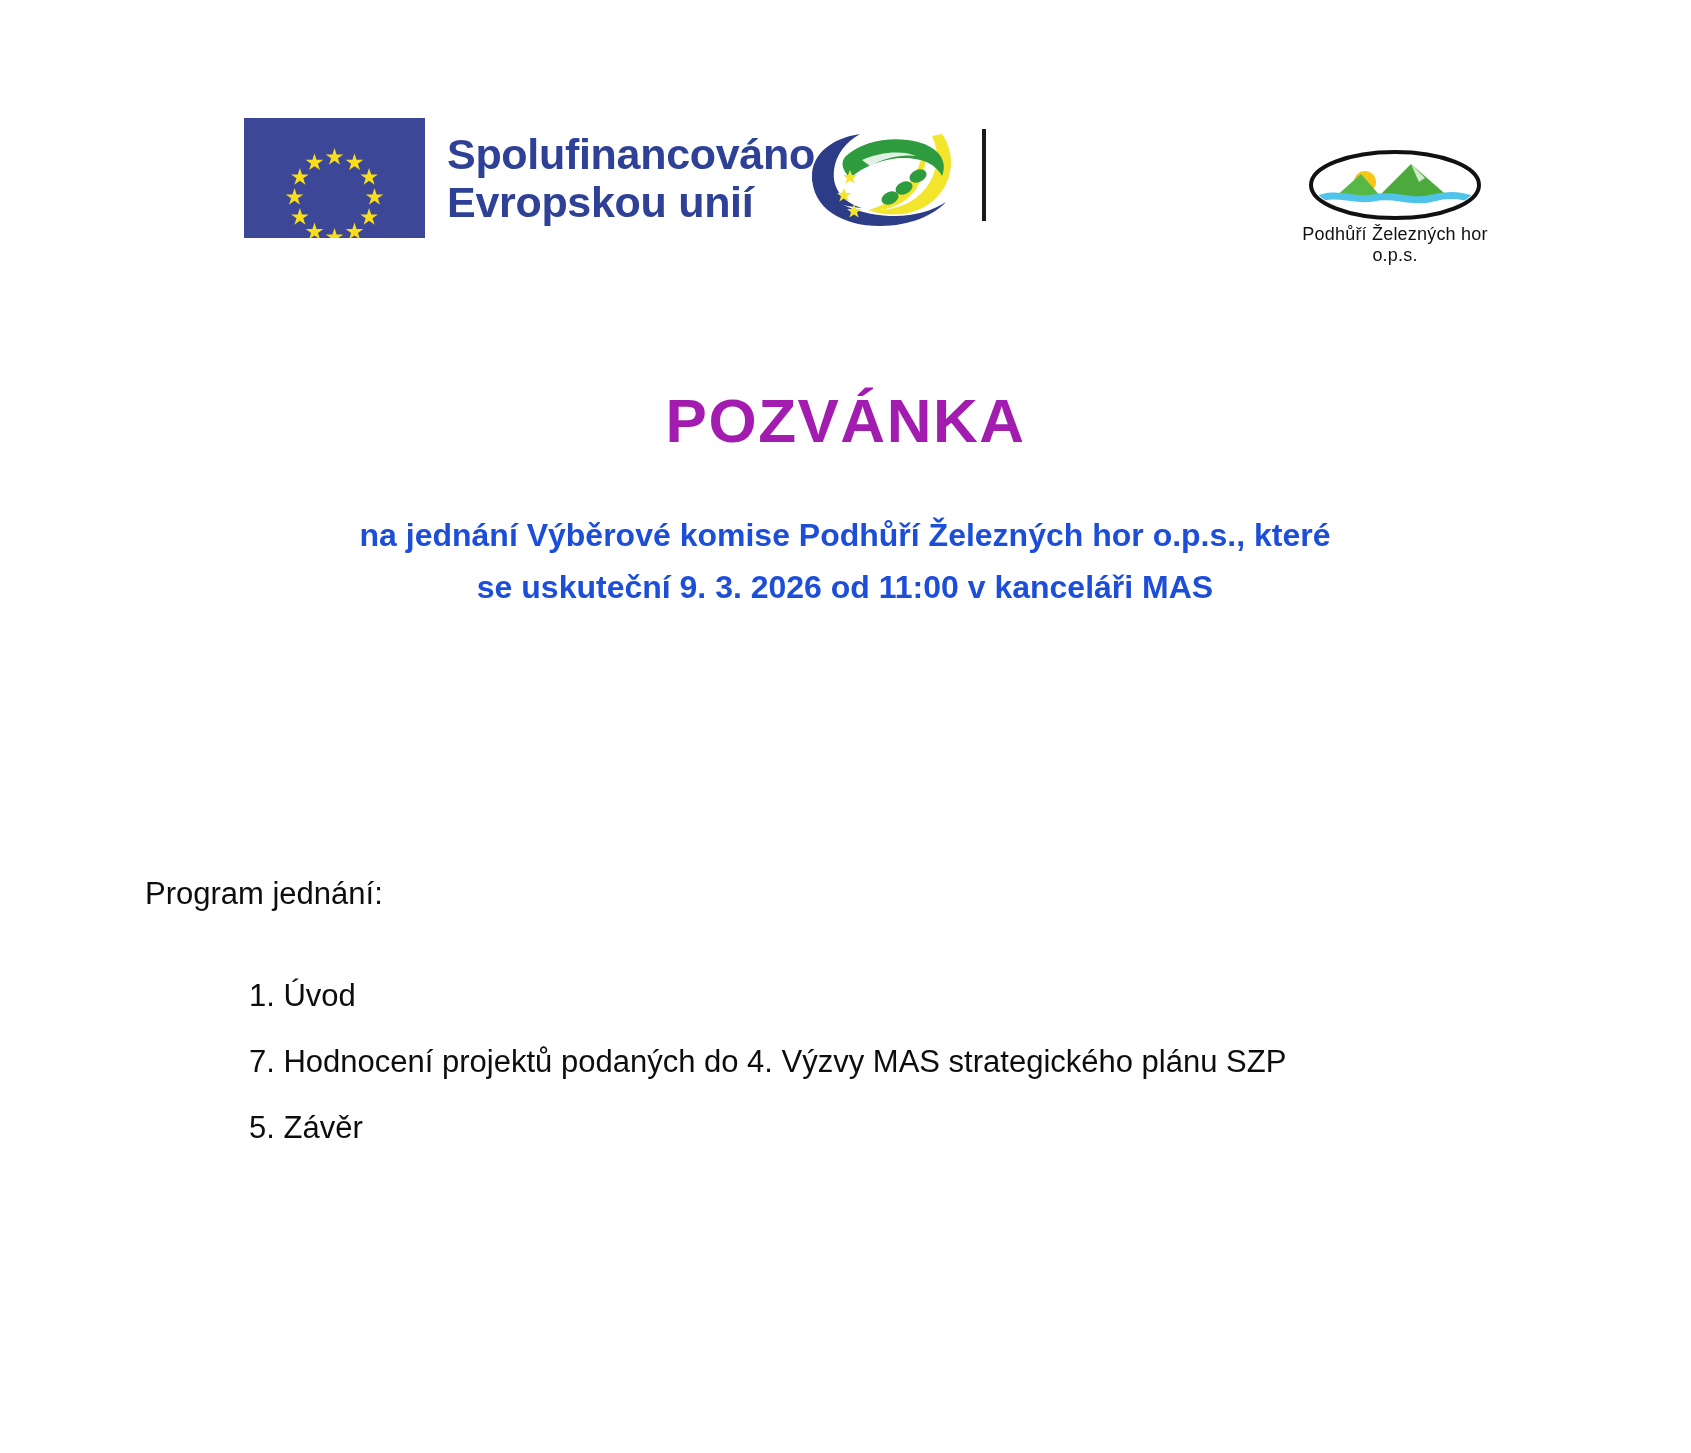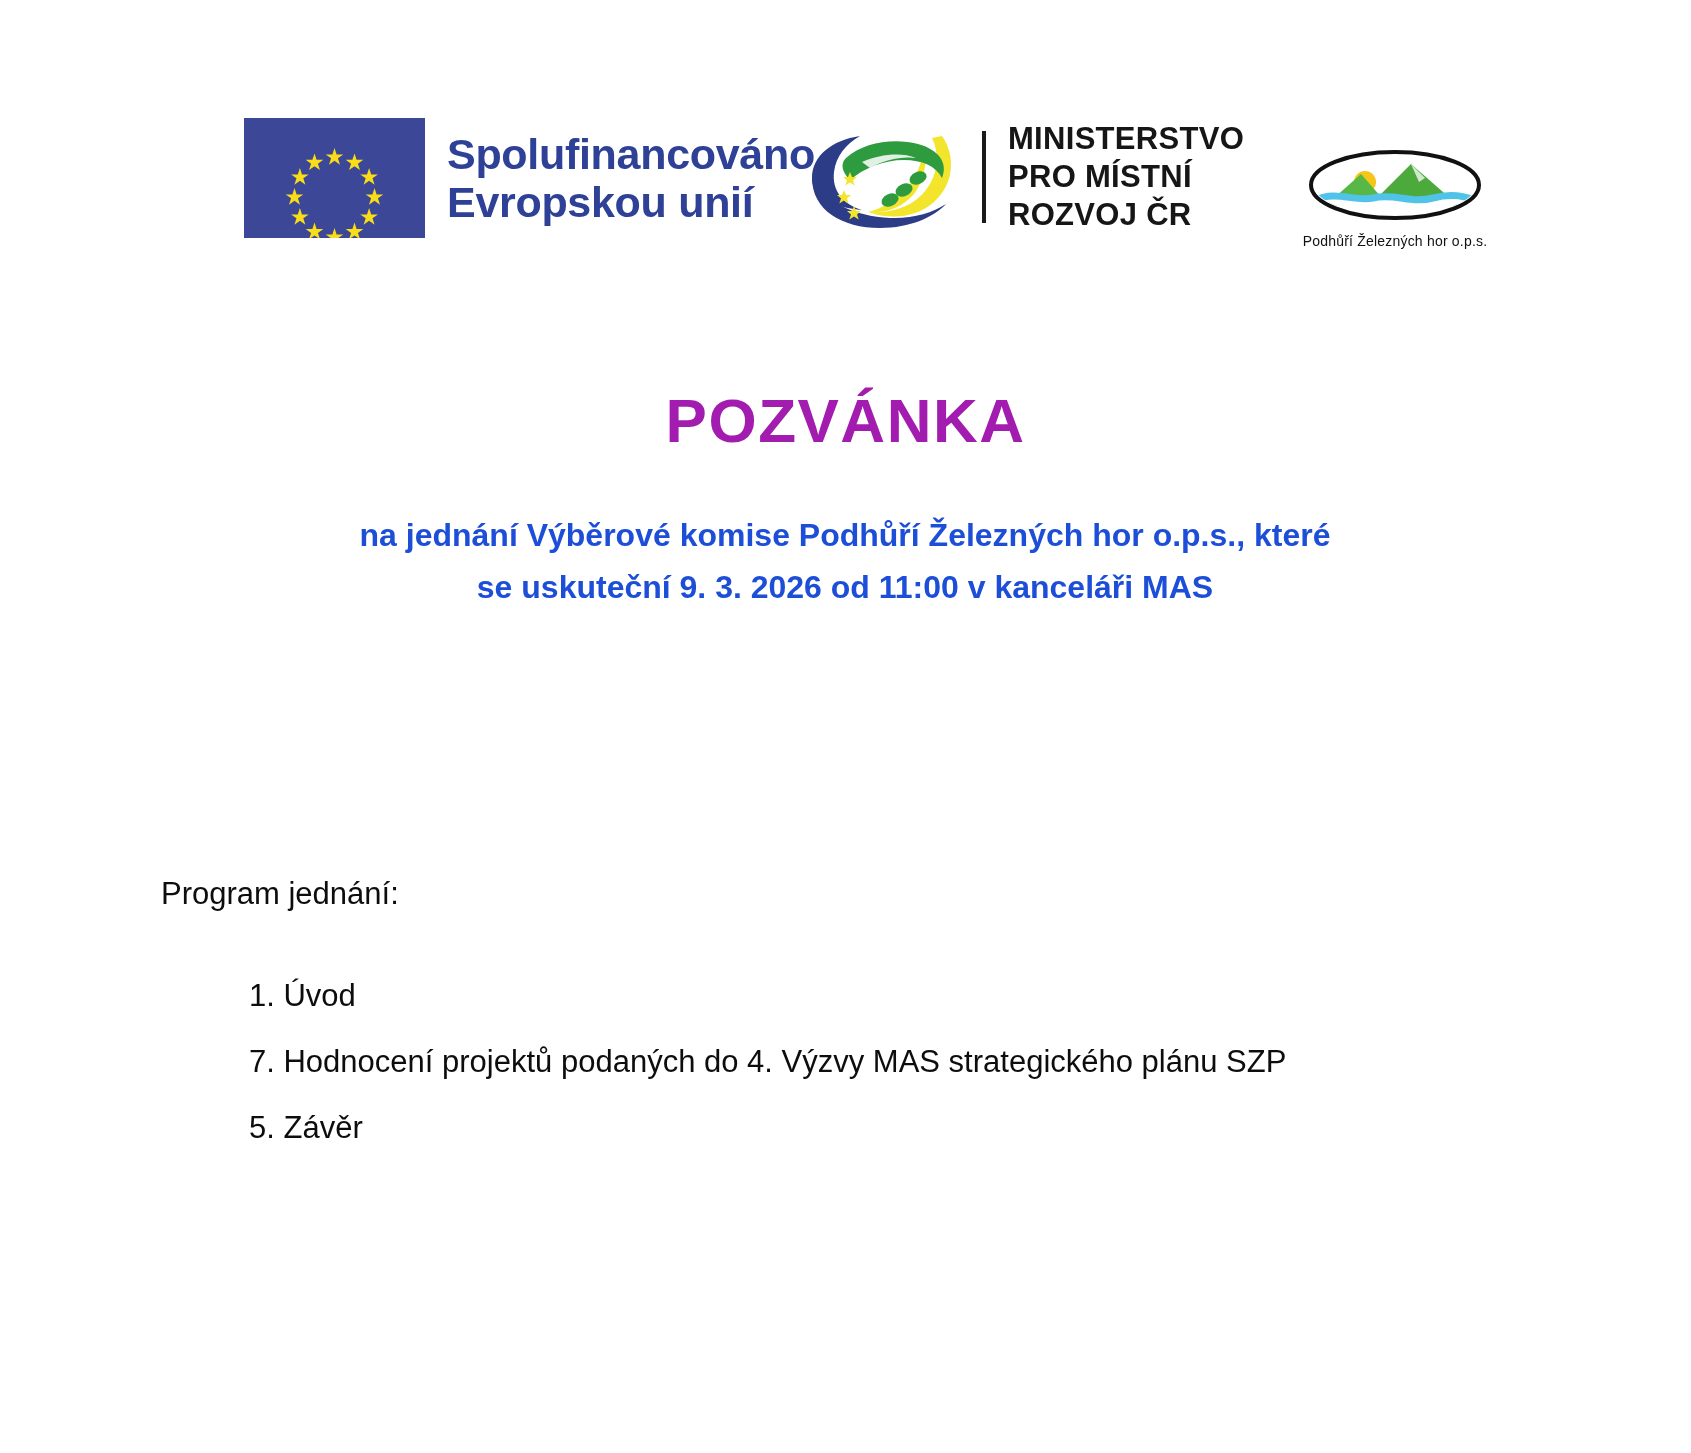--- a/index.html
+++ b/index.html
@@ -94,23 +94,23 @@
     width: 200px;
     text-align: center;
   }
   .mas-logo {
     width: 176px;
     height: 74px;
     display: block;
     margin: 0 auto;
   }
   .mas-caption {
-    font-size: 14px;
+    font-size: 18px;
     color: #111111;
-    margin-top: 11px;
+    margin-top: 2px;
     letter-spacing: 0.2px;
     font-weight: 400;
   }
 
   
   .doc-title {
     position: absolute;
     left: 0;
     top: 385px;
     width: 1691px;
@@ -135,21 +135,20 @@
   }
 
   
   .program-heading {
     position: absolute;
     left: 145px;
     top: 876px;
     font-size: 31px;
     font-weight: 400;
     color: #0d0d0d;
-    margin-left: 16px;
   }
   .program-list {
     position: absolute;
     left: 249px;
     top: 944px;
     width: 1380px;
     margin-top: 36px;
   }
   .program-item {
     font-size: 31px;
@@ -206,23 +205,20 @@
         <polygon points="48,84 50,89 55,89 51,92.5 52.7,97.5 48,94.5 43.3,97.5 45,92.5 41,89 46,89"></polygon>
       </g>
 
       <g fill="#2E9B3F">
         <ellipse cx="112" cy="56" rx="9" ry="6" transform="rotate(-25 112 56)"></ellipse>
         <ellipse cx="98" cy="68" rx="9" ry="6" transform="rotate(-25 98 68)"></ellipse>
         <ellipse cx="84" cy="78" rx="9" ry="6" transform="rotate(-25 84 78)"></ellipse>
       </g>
     </svg>
     <div class="mmr-divider"></div>
-    <div class="mmr-caption">MINISTERSTVO
-PRO MÍSTNÍ
-ROZVOJ ČR</div>
   </div>
 
   <div class="mas-block">
     <svg class="mas-logo" viewBox="0 0 176 74">
       <ellipse cx="88" cy="37" rx="84" ry="33" fill="#ffffff" stroke="#111111" stroke-width="4"></ellipse>
       <clipPath id="ovalclip">
           <ellipse cx="88" cy="37" rx="81" ry="30"></ellipse>
         </clipPath>
       <g clip-path="url(#ovalclip)">
         <circle cx="58" cy="34" r="11" fill="#F5C518"></circle>

